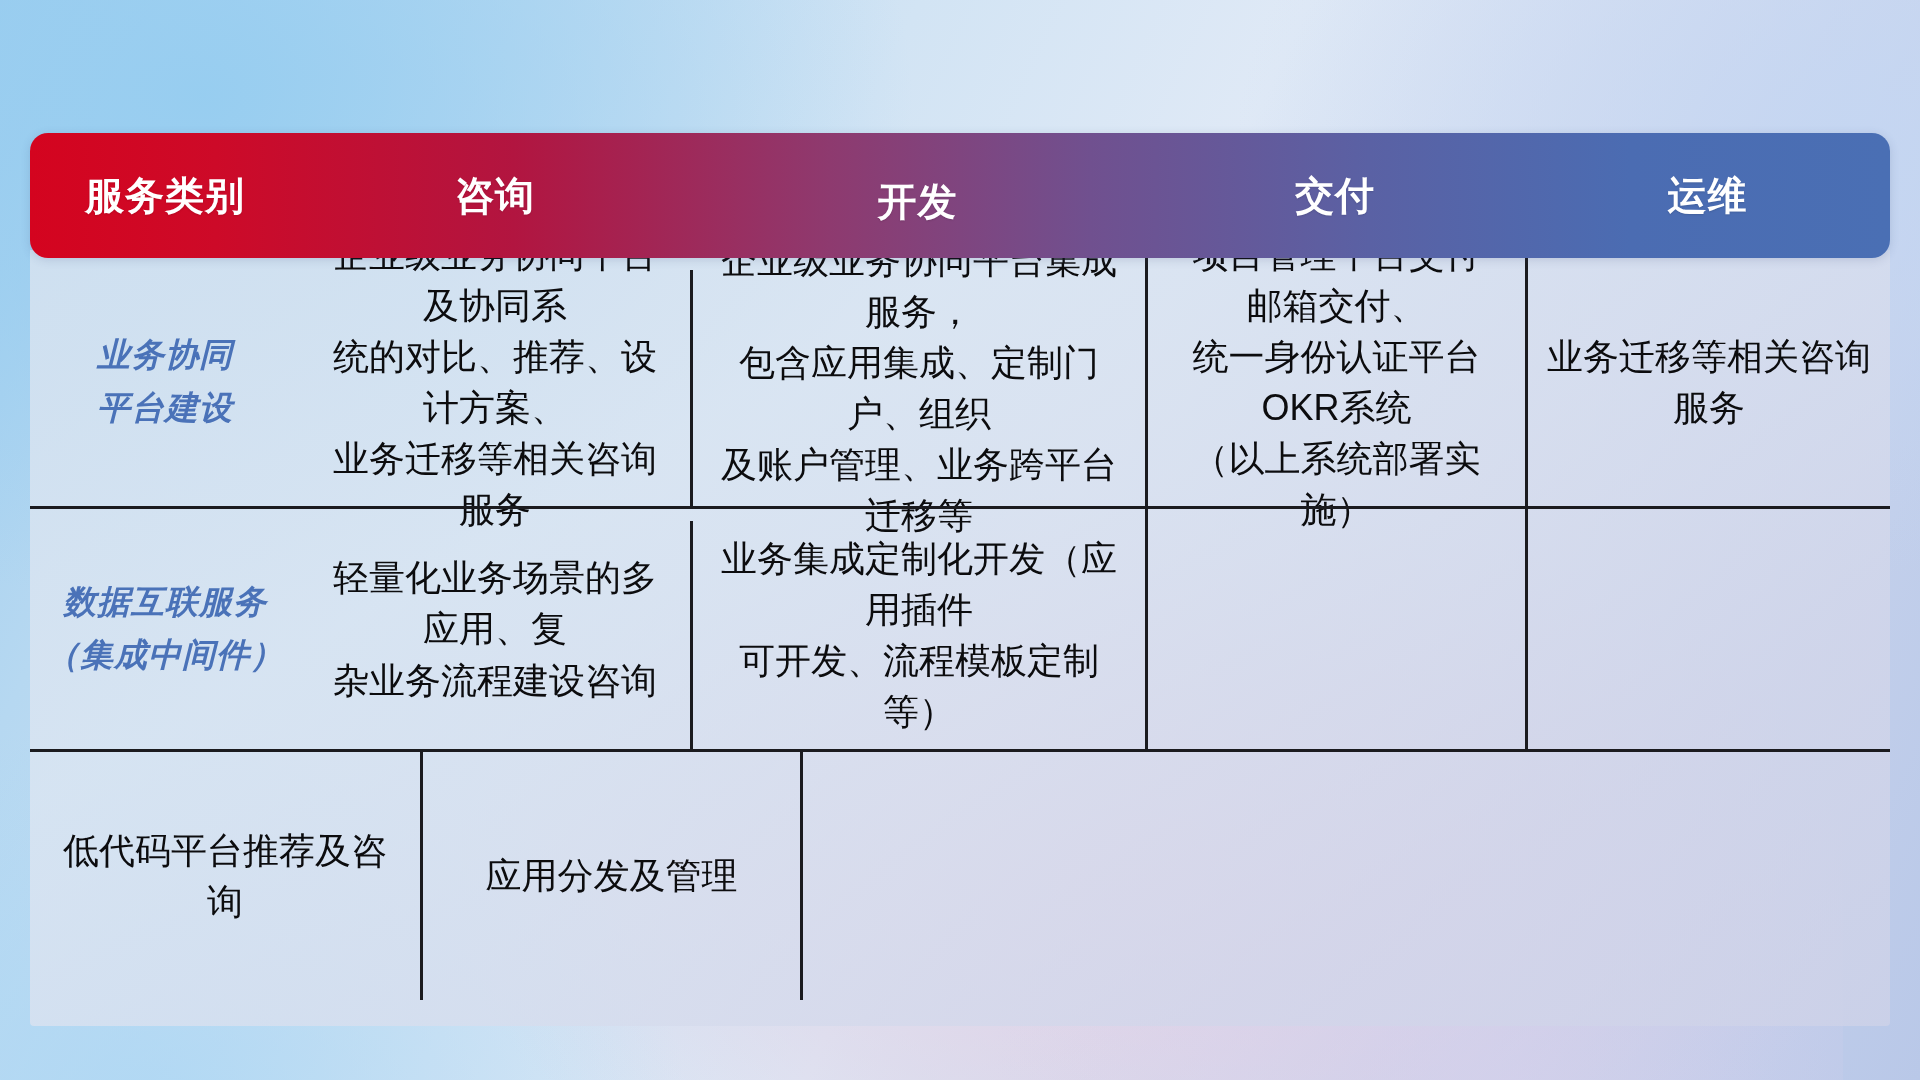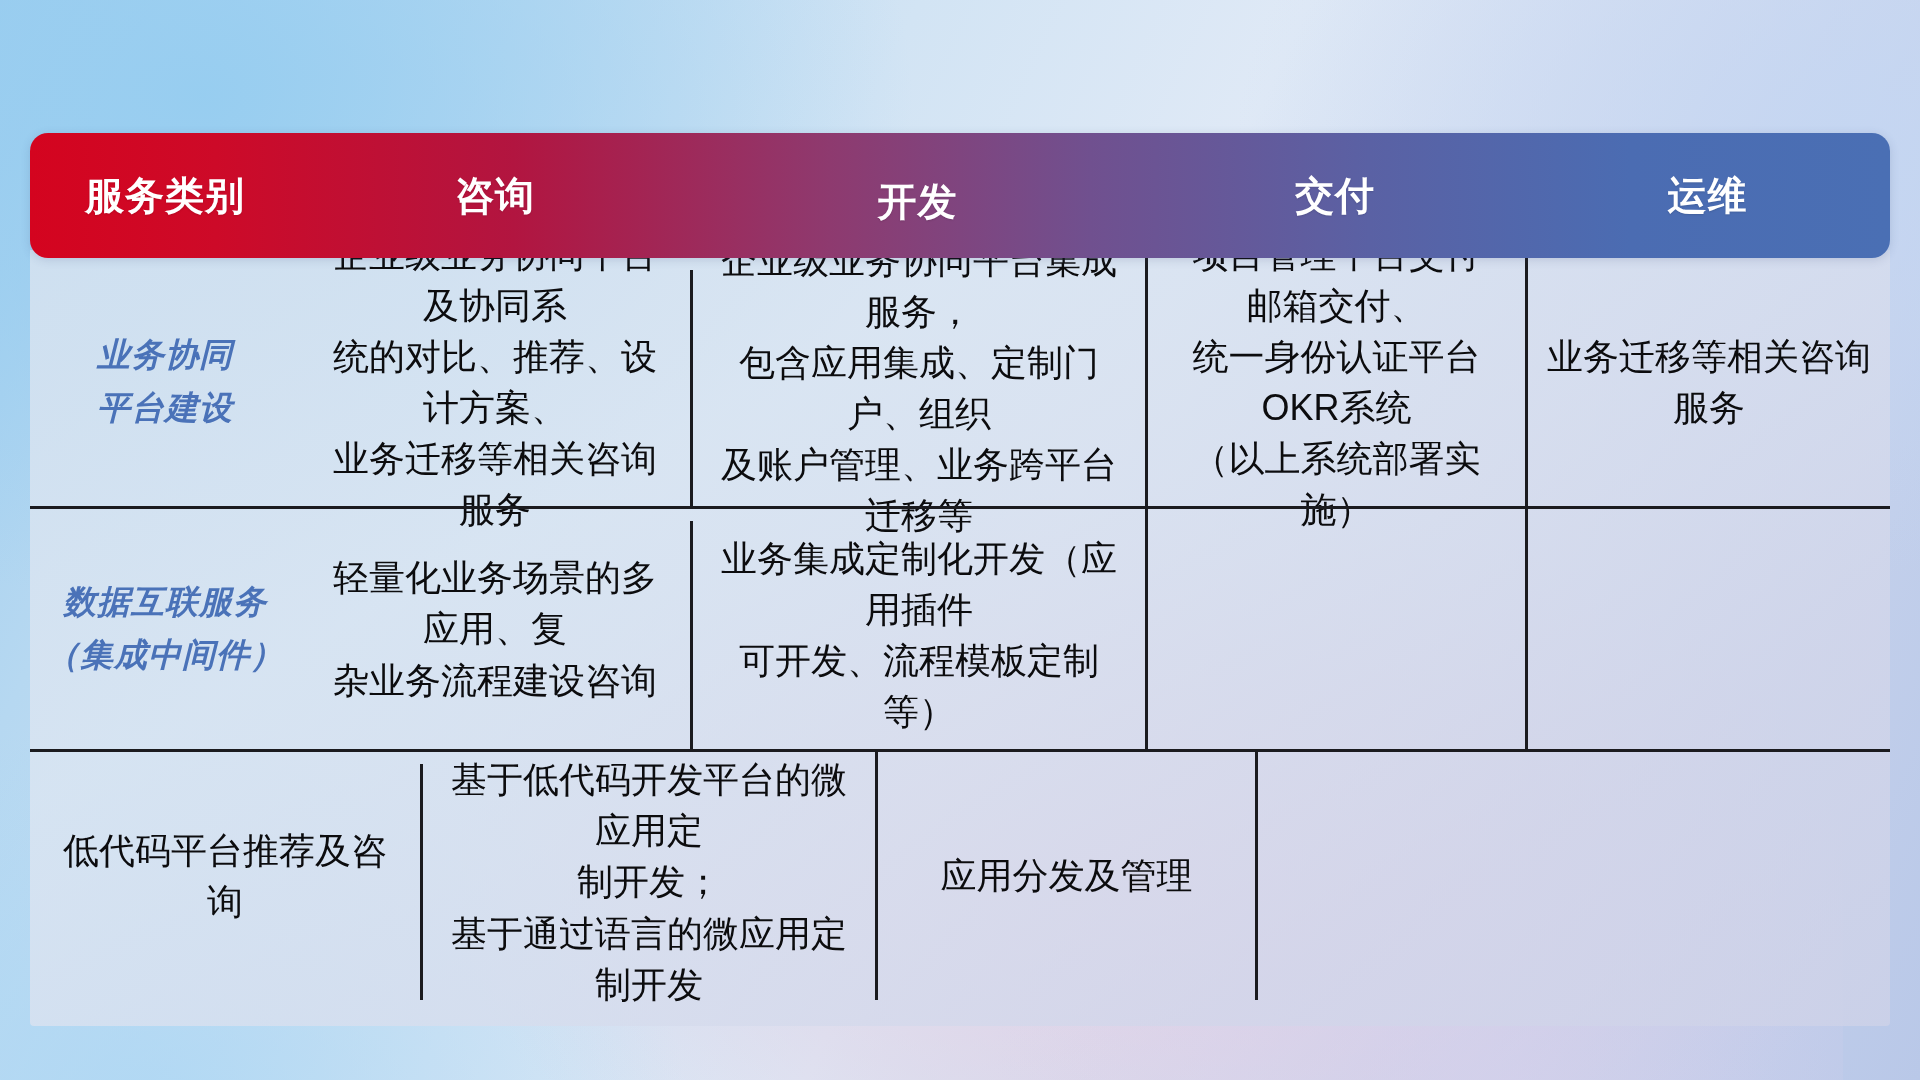--- a/index.html
+++ b/index.html
@@ -134,21 +134,18 @@
       <div class="tcell c1">轻量化业务场景的多应用、复
 杂业务流程建设咨询</div>
       <div class="tcell c2 vline">业务集成定制化开发（应用插件
 可开发、流程模板定制等）</div>
       <div class="tcell c3 vline"></div>
       <div class="tcell c4 vline"></div>
     </div>
 
     <div class="trow r3">
       <div class="tcell c1">低代码平台推荐及咨询</div>
-      <div class="tcell c2 vline">基于低代码开发平台的微应用定
-制开发；
-基于通过语言的微应用定制开发</div>
       <div class="tcell c3 vline">应用分发及管理</div>
       <div class="tcell c4 vline"></div>
     </div>
 
   </div>
 </div>
 
 </body></html>

